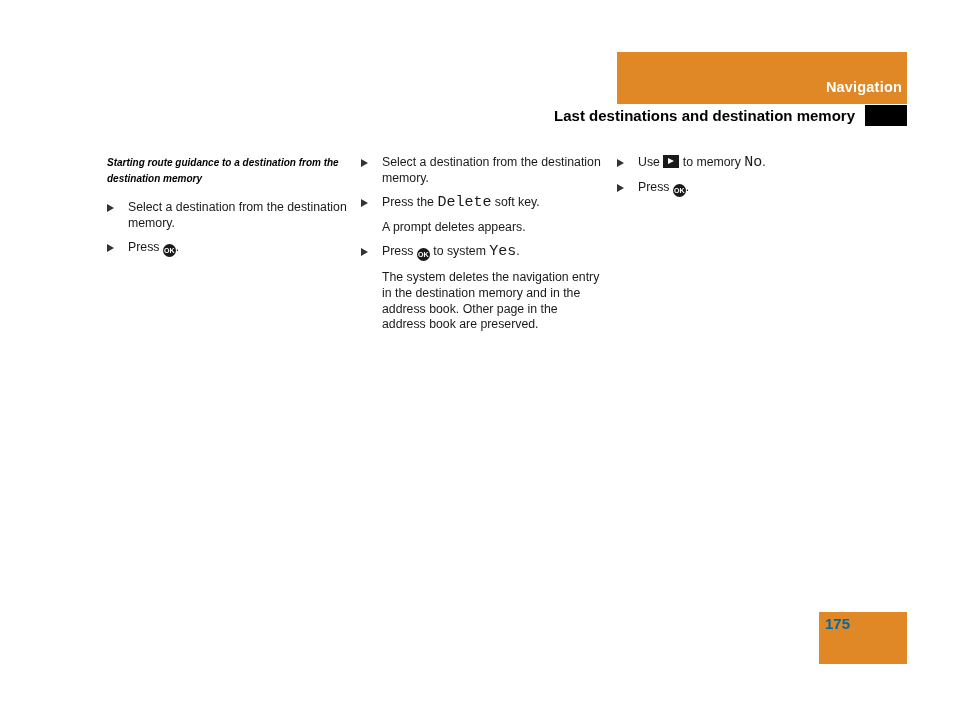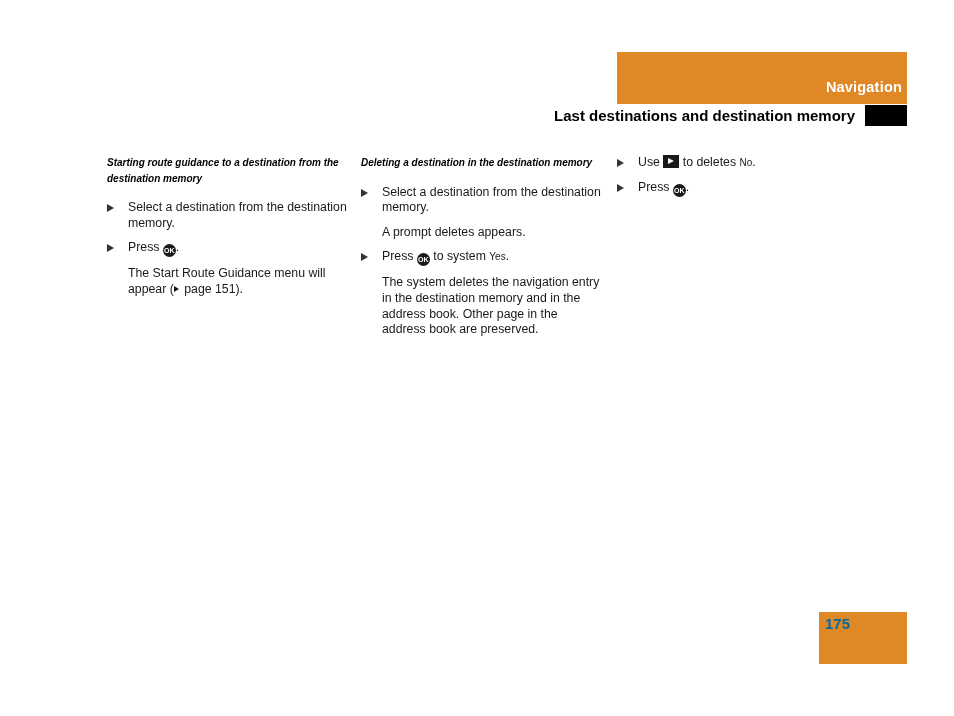--- a/index.html
+++ b/index.html
@@ -139,22 +139,22 @@
     position: absolute;
     left: 5px;
     top: 3.2px;
     width: 0;
     height: 0;
     border-left: 6px solid #ffffff;
     border-top: 3.4px solid transparent;
     border-bottom: 3.4px solid transparent;
   }
   .mono {
-    font-family: Liberation Sans, sans-serif;
-    font-size: 10px;
+    font-family: Liberation Mono, monospace;
+    font-size: 15px;
   }
   .ref-arrow {
     display: inline-block;
     width: 0;
     height: 0;
     border-left: 5px solid #1a1a1a;
     border-top: 3.4px solid transparent;
     border-bottom: 3.4px solid transparent;
     vertical-align: 1px;
     margin-right: 2px;
@@ -189,37 +189,36 @@
   <div class="subheader">
     <div class="subheader-text">Last destinations and destination memory</div>
     <div class="subheader-block"></div>
   </div>
 
   <div class="col col-1">
     <div class="col-head">Starting route guidance to a destination from the destination memory</div>
     <div>
         <div class="bullet-row"><span class="tri"></span><span>Select a destination from the destination memory.</span></div>
         <div class="bullet-row"><span class="tri"></span><span>Press </span><span class="key-ok">OK</span><span>.</span></div>
-        <div class="para"><span>The Start Route Guidance menu will appear (</span><span class="ref-arrow"></span><span> page 151).</span></div>
       </div>
   </div>
 
   <div class="col col-2">
-    <div class="col-head">Deleting a destination in the destination memory</div>
     <div>
         <div class="bullet-row"><span class="tri"></span><span>Select a destination from the destination memory.</span></div>
+        <div class="bullet-row"><span class="tri"></span><span>Press the </span><span class="mono">Delete</span><span> soft key.</span></div>
         <div class="para"><span>A prompt deletes appears.</span></div>
         <div class="bullet-row"><span class="tri"></span><span>Press </span><span class="key-ok">OK</span><span> to system </span><span class="mono">Yes</span><span>.</span></div>
         <div class="para"><span>The system deletes the navigation entry in the destination memory and in the address book. Other page in the address book are preserved.</span></div>
       </div>
   </div>
 
   <div class="col col-3">
     <div>
-        <div class="bullet-row"><span class="tri"></span><span>Use </span><span class="key-right"></span><span> to deletes </span><span class="mono">No</span><span>.</span></div>
+        <div class="bullet-row"><span class="tri"></span><span>Use </span><span class="key-right"></span><span> to memory </span><span class="mono">No</span><span>.</span></div>
         <div class="bullet-row"><span class="tri"></span><span>Press </span><span class="key-ok">OK</span><span>.</span></div>
       </div>
   </div>
 
   <div class="footer-box"></div>
   <div class="footer-num">175</div>
 
 </div>
 
 </body></html>

